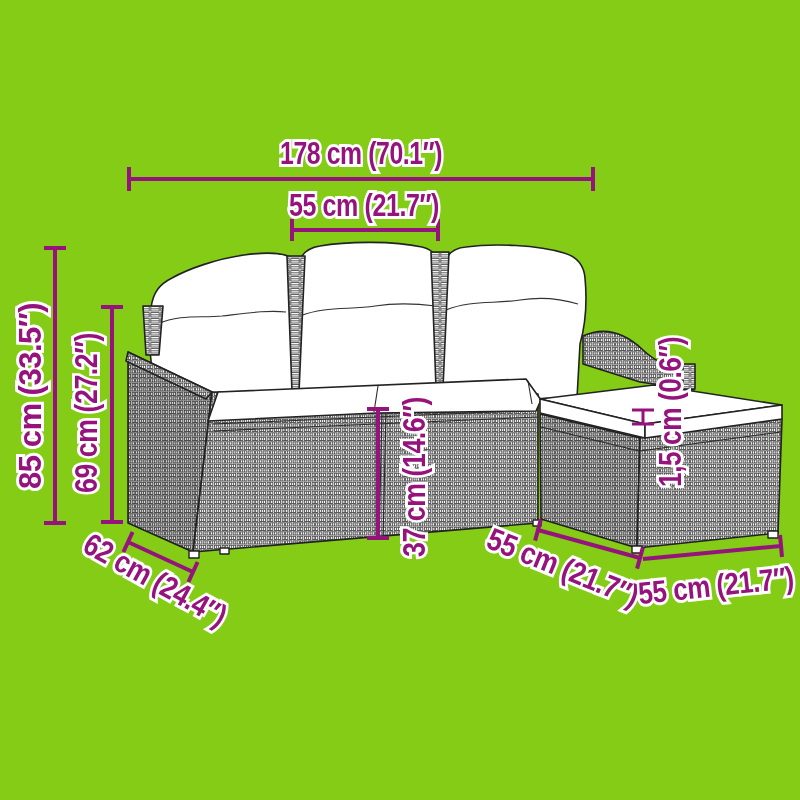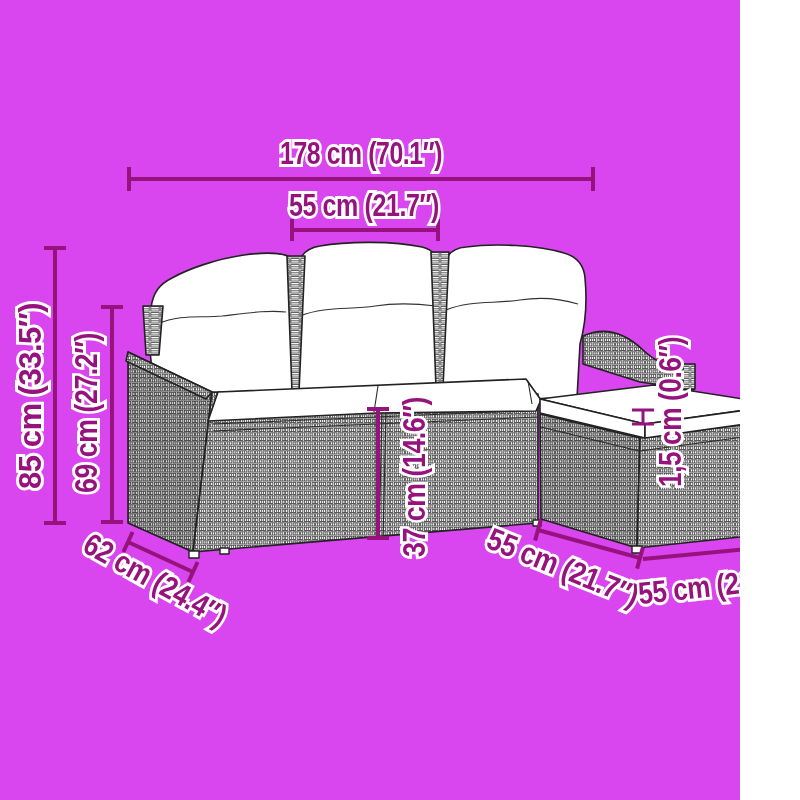--- a/index.html
+++ b/index.html
@@ -1,16 +1,16 @@
 <!DOCTYPE html>
 <html style="--accent: #96137D;"><head>
 <meta charset="utf-8">
 <style>
   html,body{margin:0;padding:0;background:#fff;}
-  .stage{position:relative;width:740px;height:800px;background:#d946ef;overflow:hidden;
+  .stage{position:relative;width:800px;height:800px;background:#84cc16;overflow:hidden;
          font-family:"Liberation Sans",sans-serif;}
   svg{display:block;}
   .dim-path{stroke:var(--accent);stroke-width:4;fill:none;stroke-linecap:butt;}
   .dim-path.thin{stroke-width:3;}
   .dim-text{fill:var(--accent);font-family:"Liberation Sans",sans-serif;
             font-weight:700;font-size:31px;stroke:#ffffff;stroke-width:6px;
             paint-order:stroke;letter-spacing:-0.5px;}
   .art{stroke:#222222;stroke-width:1.6;stroke-linejoin:round;fill:none;}
   .crease{stroke:#333333;stroke-width:1.1;fill:none;}
   .seam{stroke:#2a2a2a;stroke-width:1.1;fill:none;}

